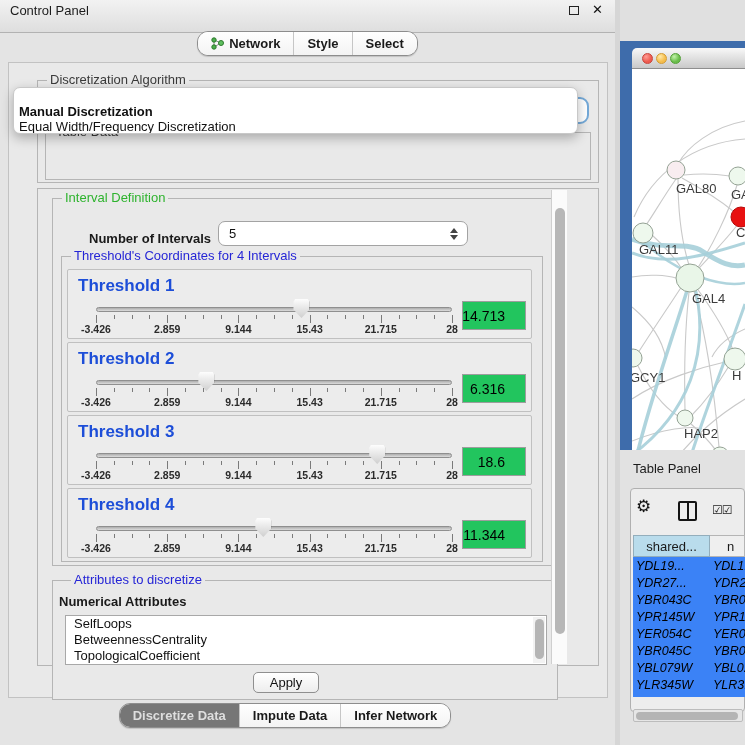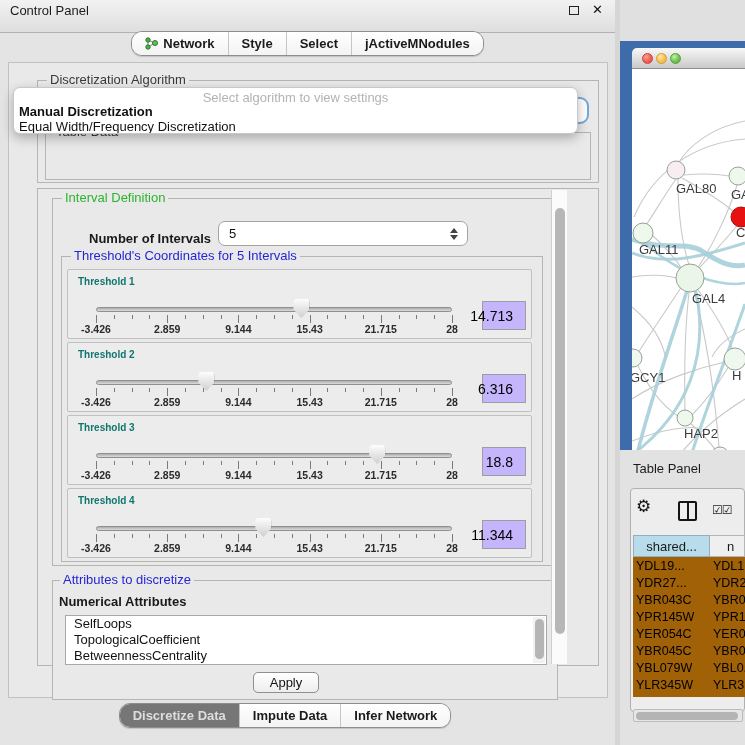--- a/index.html
+++ b/index.html
@@ -47,35 +47,35 @@
   .popup-opt.bold{font-weight:bold;}
 
   
   #big-panel{position:absolute;left:36px;top:187px;width:562px;height:478px;border:1px solid #b5b5b5;background:#e9e9e9;}
   #vscroll{position:absolute;left:578px;top:189px;width:16px;height:474px;background:#fbfbfb;border-left:1px solid #cfcfcf;}
   #vscroll .thumb{position:absolute;left:3px;top:18px;width:10px;height:426px;background:#b7b7b7;border-radius:6px;}
 
   
   .threshold-panel{position:absolute;left:63px;width:465px;height:70px;background:#ececec;
     border:1px solid #c0c0c0;border-radius:2px;}
-  .threshold-title{position:absolute;left:10px;top:6px;font-size:10px;font-weight:bold;color:#0f766e;}
+  .threshold-title{position:absolute;left:10px;top:6px;font-size:17px;font-weight:bold;color:#1d4ed8;}
   .slider-track{position:absolute;left:28px;top:37px;width:356px;height:5px;border-radius:3px;
     background:linear-gradient(#adadad,#dcdcdc);border:1px solid #8f8f8f;}
   .slider-thumb{position:absolute;top:29px;width:16px;height:19px;
     background:linear-gradient(#fdfdfd,#cfcfcf);
     clip-path:polygon(10% 0,90% 0,100% 15%,100% 55%,50% 100%,0 55%,0 15%);
     filter:drop-shadow(0 0 1px #777) drop-shadow(0 1px 1px rgba(0,0,0,.3));}
   .ticks{position:absolute;left:28px;top:45px;width:356px;height:8px;}
   .tick{position:absolute;top:0;width:1px;height:4px;background:#7a7a7a;}
   .tick.major{height:8px;}
   .tick-labels{position:absolute;left:28px;top:53px;width:356px;height:12px;}
   .tick-label{position:absolute;top:0;width:46px;margin-left:-23px;text-align:center;
     font-size:10.5px;font-weight:bold;color:#2b2b2b;}
-  .value-box{position:absolute;right:5px;top:31px;width:44px;height:29px;background:#c4b5fd;
-    border:1px solid #9d9d9d;font-size:14px;display:flex;align-items:center;justify-content:flex-end;padding-right:12px;color:#000;}
+  .value-box{position:absolute;right:5px;top:31px;width:64px;height:29px;background:#22c55e;
+    border:1px solid #9d9d9d;font-size:14px;display:flex;align-items:center;justify-content:flex-end;padding-right:20px;color:#000;}
   .attr-item{font-size:13px;color:#111;padding-left:8px;line-height:16px;white-space:nowrap;}
   #attr-scroll{position:absolute;right:1px;top:1px;width:12px;height:46px;background:#f2f2f2;}
   #attr-scroll .thumb{position:absolute;left:1.5px;top:2px;width:9px;height:40px;background:#b5b5b5;border-radius:5px;}
 
   #apply-btn{position:absolute;left:252px;top:671px;width:66px;height:21px;
     background:linear-gradient(#ffffff,#ededed);border:1px solid #8f8f8f;border-radius:5px;
     font-size:13px;display:flex;align-items:center;justify-content:center;color:#111;}
 
   #bottom-tabs-wrap{position:absolute;left:0;top:703px;width:570px;display:flex;justify-content:center;}
 
@@ -99,21 +99,21 @@
   #tp-split{position:absolute;left:58px;top:51px;width:19px;height:20px;border:2px solid #141414;border-radius:2px;}
   #tp-split:before{content:"";position:absolute;left:6.5px;top:0;width:2px;height:16px;background:#141414;}
   #tp-checks{position:absolute;left:92px;top:53px;font-size:12px;color:#222;letter-spacing:-1px;}
 
   #tp-table{position:absolute;left:13px;top:85px;width:112px;background:#fff;}
   .thead{display:flex;height:22px;}
   .th{font-size:13px;display:flex;align-items:center;justify-content:center;border:1px solid #93aebc;}
   .th.c1{width:77px;background:#b9dcec;}
   .th.c2{flex:1;background:#efefef;border-left:none;border-color:#b5b5b5;justify-content:flex-start;padding-left:17px;overflow:hidden;}
   #tbody{height:140px;overflow:hidden;}
-  .trow{display:flex;height:17px;align-items:center;background:#a16207;}
+  .trow{display:flex;height:17px;align-items:center;background:#3b82f6;font-style:italic;}
   .td{font-size:12.5px;color:#000;white-space:nowrap;overflow:hidden;}
   .td.c1{width:77px;padding-left:3px;}
   .td.c2{flex:1;padding-left:3px;}
   #hscroll{position:absolute;left:13px;top:259px;width:110px;height:13px;background:#e6e6e6;border:1px solid #bcbcbc;border-radius:2px;}
   #hscroll .thumb{position:absolute;left:2px;top:1.5px;width:102px;height:8px;background:#b4b4b4;border-radius:4px;}
 
   svg text{font-family:"Liberation Sans","DejaVu Sans",sans-serif;}
 </style>
 </head>
 <body>
@@ -138,23 +138,20 @@
             <circle cx="10" cy="6" r="2.5" fill="#5fbf5f" stroke="#2d7a2d"></circle>
           </svg>
           <span>Network</span>
         </div>
         <div class="tab">
           <span>Style</span>
         </div>
         <div class="tab">
           <span>Select</span>
         </div>
-        <div class="tab">
-          <span>jActiveMNodules</span>
-        </div>
       </div>
   </div>
 
   <div class="cp-content">
 
     <div class="group" style="left:28px;top:17px;width:562px;height:103px;">
       <span class="group-title gt-dark" style="left:9px;top:-8px;">Discretization Algorithm</span>
     </div>
     <div class="combo" id="combo-algo" style="left:36px;top:34px;width:544px;height:27px;"></div>
 
@@ -170,21 +167,21 @@
         <span style="position:absolute;left:36px;top:32px;font-size:13px;font-weight:bold;">Number of Intervals</span>
         <div class="combo" style="left:165px;top:22px;width:250px;height:25px;">
           <span>5</span>
           <span class="stepper">
               <span class="arrow-up"></span>
               <span class="arrow-down"></span>
             </span>
         </div>
 
         <div class="group" style="left:8px;top:57px;width:482px;height:306px;">
-          <span class="group-title gt-blue" style="left:9px;top:-8px;">Threshold's Coordinates for 5 Intervals</span>
+          <span class="group-title gt-blue" style="left:9px;top:-8px;">Threshold's Coordinates for 4 Intervals</span>
           <div id="threshold-panels" style="position:absolute;left:0;top:0;width:100%;height:100%;">
               <div class="threshold-panel" style="left: 5px; top: 12px;">
                 <div class="threshold-title">Threshold 1</div>
                 <div class="slider-track"></div>
                 <div class="slider-thumb" style="left: 225.482px;"></div>
                 <div class="ticks">
                   <span class="tick major" style="left: 0%;"></span>
                   <span class="tick" style="left: 5%;"></span>
                   <span class="tick" style="left: 10%;"></span>
                   <span class="tick" style="left: 15%;"></span>
@@ -281,21 +278,21 @@
                   <span class="tick major" style="left: 100%;"></span>
                 </div>
                 <div class="tick-labels">
                   <span class="tick-label" style="left: 0%;">-3.426</span>
                   <span class="tick-label" style="left: 20%;">2.859</span>
                   <span class="tick-label" style="left: 40%;">9.144</span>
                   <span class="tick-label" style="left: 60%;">15.43</span>
                   <span class="tick-label" style="left: 80%;">21.715</span>
                   <span class="tick-label" style="left: 100%;">28</span>
                 </div>
-                <div class="value-box">18.8</div>
+                <div class="value-box">18.6</div>
               </div>
               <div class="threshold-panel" style="left: 5px; top: 231px;">
                 <div class="threshold-title">Threshold 4</div>
                 <div class="slider-track"></div>
                 <div class="slider-thumb" style="left: 187.318px;"></div>
                 <div class="ticks">
                   <span class="tick major" style="left: 0%;"></span>
                   <span class="tick" style="left: 5%;"></span>
                   <span class="tick" style="left: 10%;"></span>
                   <span class="tick" style="left: 15%;"></span>
@@ -325,44 +322,43 @@
                   <span class="tick-label" style="left: 80%;">21.715</span>
                   <span class="tick-label" style="left: 100%;">28</span>
                 </div>
                 <div class="value-box">11.344</div>
               </div>
             </div>
         </div>
       </div>
 
       <div class="group" style="left:14px;top:391px;width:506px;height:120px;">
-        <span class="group-title gt-blue" style="left:7px;top:-8px;">Attributes to discretize</span>
+        <span class="group-title gt-blue" style="left:18px;top:-8px;">Attributes to discretize</span>
         <span style="position:absolute;left:6px;top:13px;font-size:13px;font-weight:bold;">Numerical Attributes</span>
         <div style="position:absolute;left:12px;top:34px;width:482px;height:50px;background:#fff;border:1px solid #a8a8a8;overflow:hidden;" id="attr-listbox">
           <div id="attr-items">
               <div class="attr-item">SelfLoops</div>
+              <div class="attr-item">BetweennessCentrality</div>
               <div class="attr-item">TopologicalCoefficient</div>
-              <div class="attr-item">BetweennessCentrality</div>
             </div>
           <div id="attr-scroll">
               <div class="thumb"></div>
             </div>
         </div>
       </div>
     </div>
 
     <div id="vscroll" style="position:absolute;left:542px;top:127px;">
         <div class="thumb"></div>
       </div>
 
     <div id="apply-btn" style="left:244px;top:609px;">Apply</div>
   </div>
 
   <div id="algo-popup">
-    <div class="popup-placeholder">Select algorithm to view settings</div>
     <div class="popup-opt bold" style="top:16px;">Manual Discretization</div>
     <div class="popup-opt" style="top:31px;">Equal Width/Frequency Discretization</div>
   </div>
 
   <div id="bottom-tabs-wrap">
     <div class="tab-strip" id="bottom-tabs">
         <div class="tab selected">
           <span>Discretize Data</span>
         </div>
         <div class="tab">

